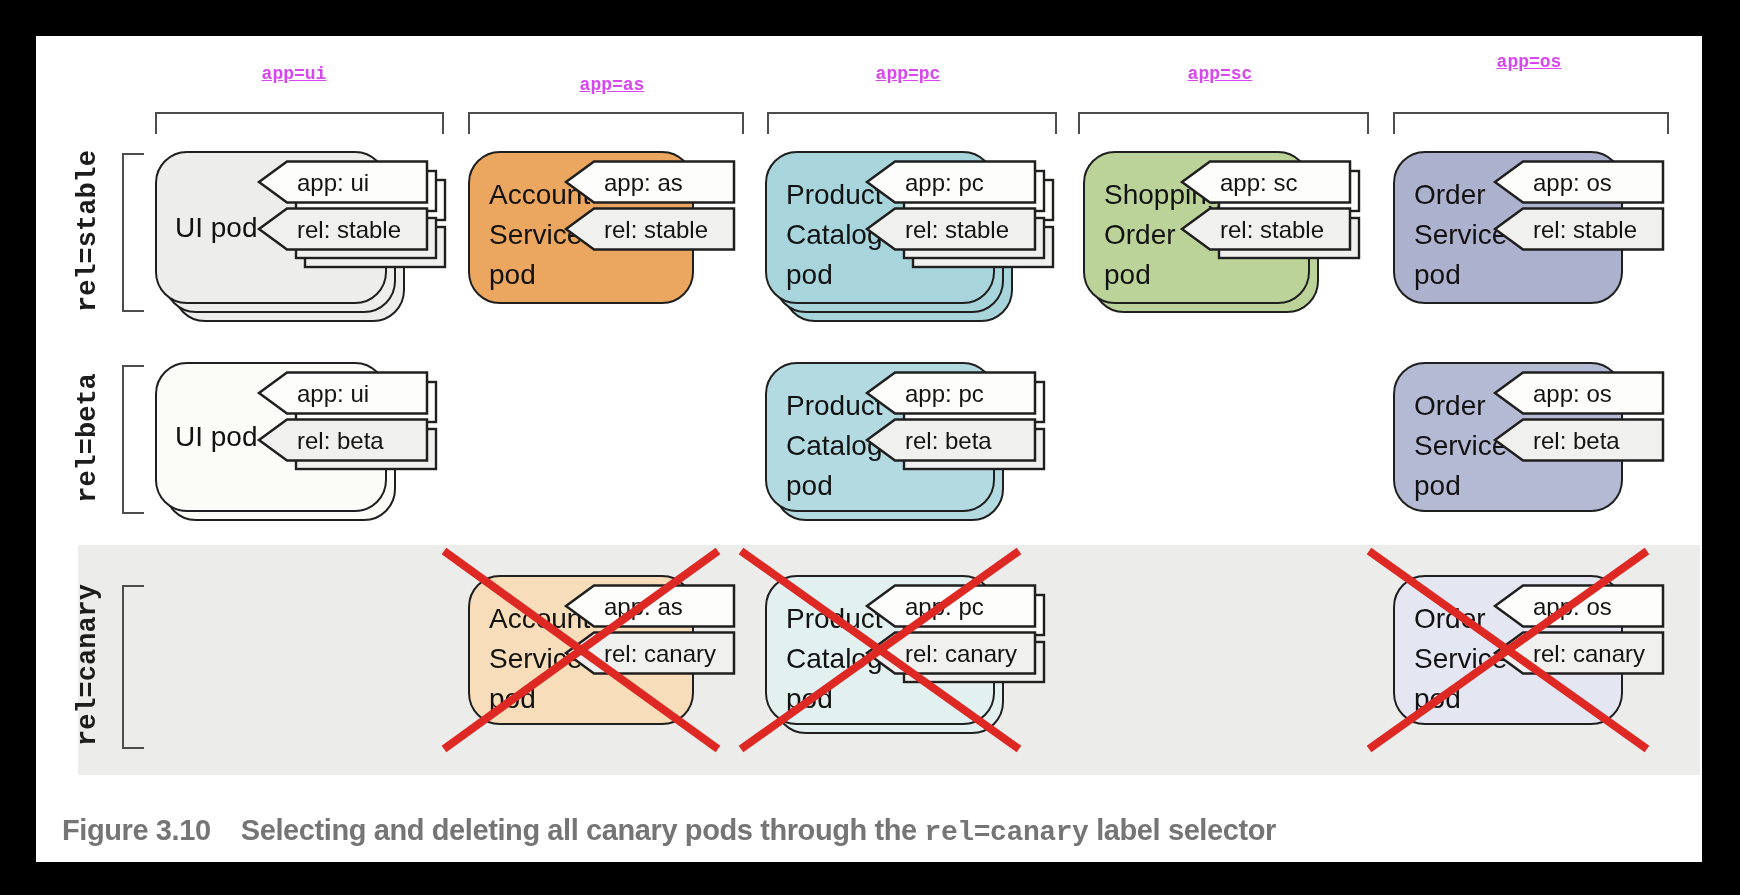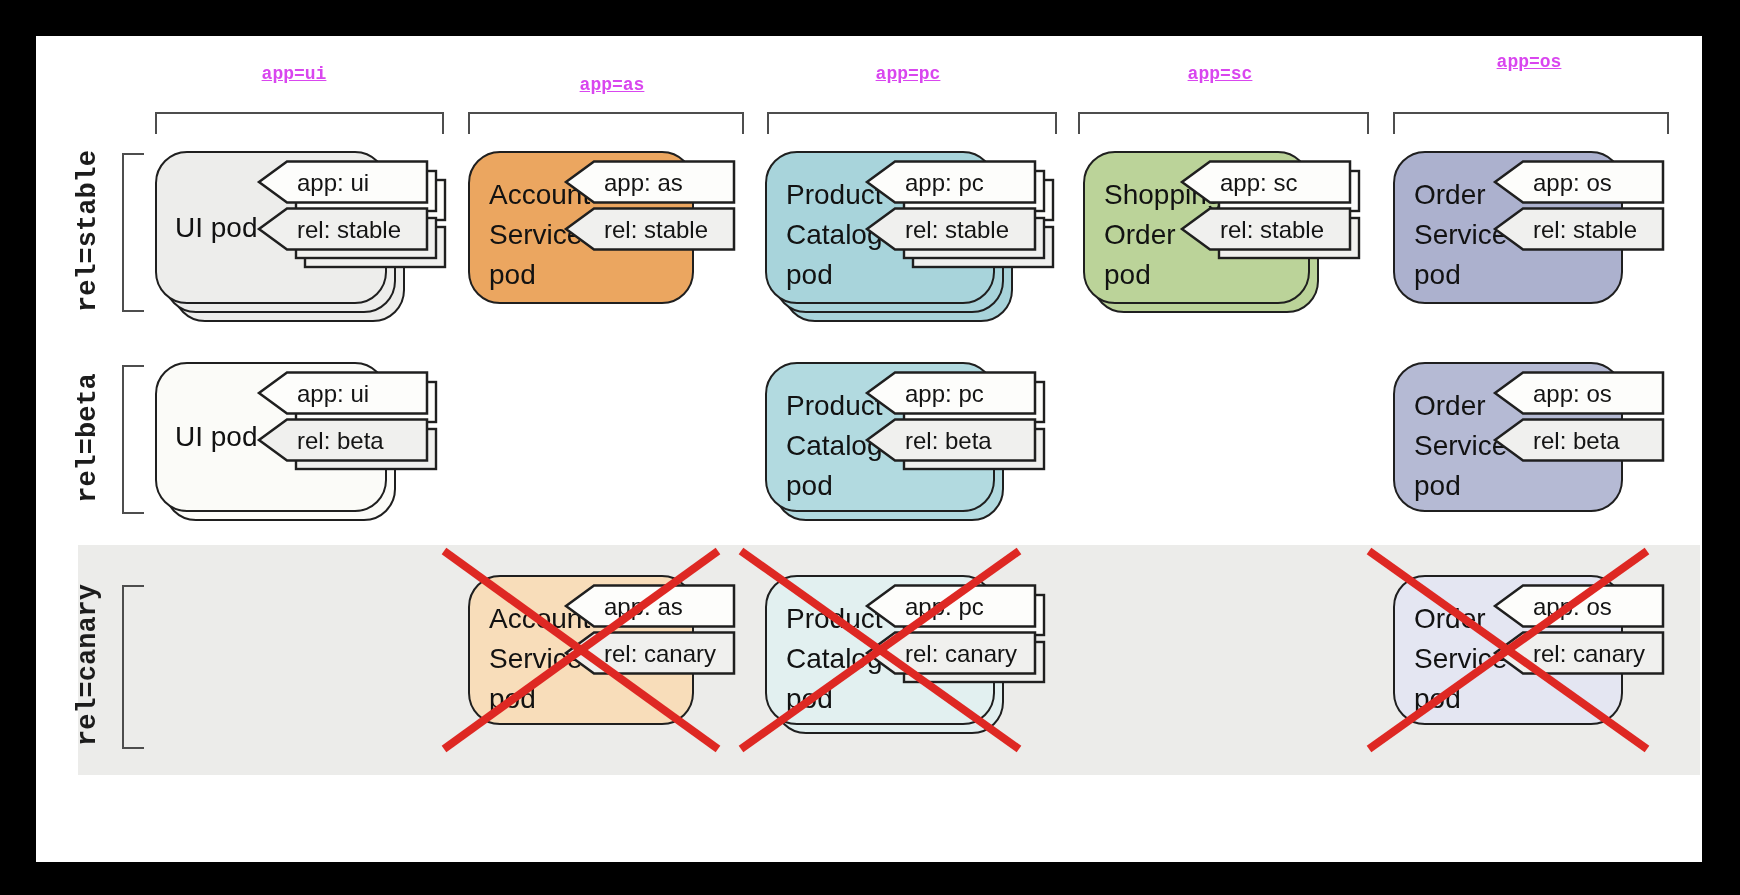--- a/index.html
+++ b/index.html
@@ -228,13 +228,16 @@
       </svg>
       <svg width="196" height="68" class="tag" style="left: 1493px; top: 630px;">
         <polygon points="2,23 30,2.5 170,2.5 170,43.5 30,43.5" fill="#F0F0EE" stroke="#1F1F1F" stroke-width="2.5"></polygon>
         <text x="40" y="32" fill="#141414" font-family="&quot;Liberation Sans&quot;, sans-serif" font-size="24">rel: canary</text>
       </svg>
       <svg width="284" height="204" class="cross" style="left: 1366px; top: 548px;">
         <line x1="3" y1="3" x2="281" y2="201" stroke="#DE2823" stroke-width="8"></line>
         <line x1="281" y1="3" x2="3" y2="201" stroke="#DE2823" stroke-width="8"></line>
       </svg>
     </div>
+  <div class="caption">
+    <span class="cap-num">Figure 3.10</span><span>Selecting and deleting all canary pods through the </span><span class="cap-code">rel=canary</span><span> label selector</span>
+  </div>
 </div>
 
 </body></html>

